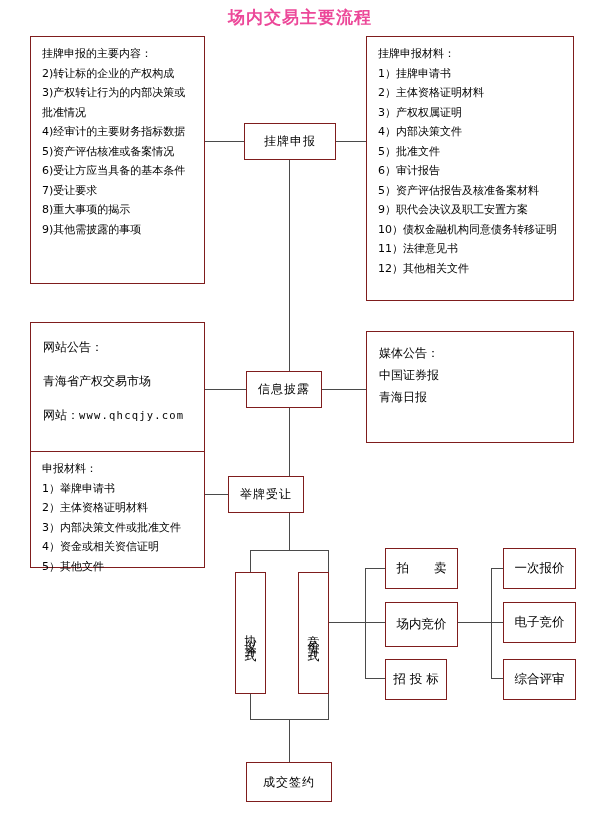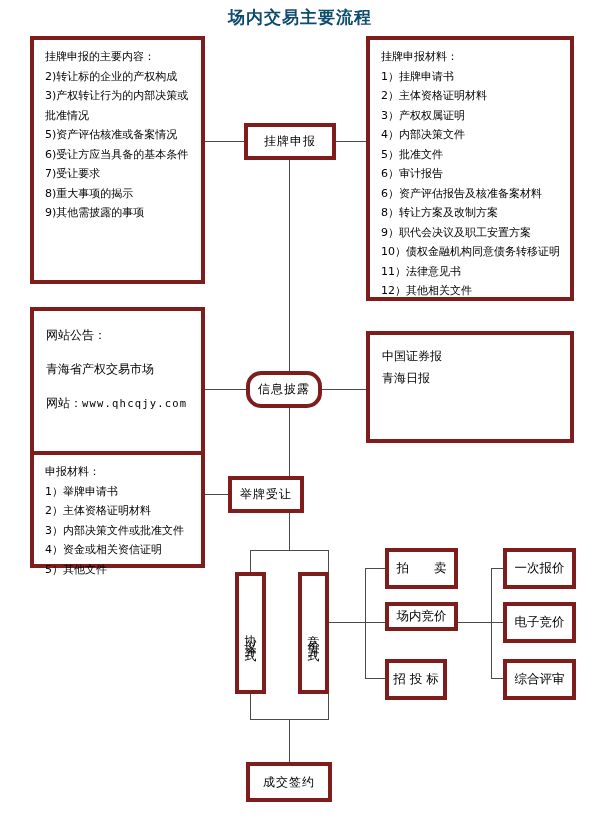--- a/index.html
+++ b/index.html
@@ -19,26 +19,26 @@
   }
   .title {
     position: absolute;
     left: 0;
     top: 6px;
     width: 600px;
     text-align: center;
     font-size: 17px;
     font-weight: bold;
     letter-spacing: 1px;
-    color: #0c4a6e;
+    color: #ec4899;
     font-family: "DejaVu Serif", "Liberation Serif", serif;
   }
   .box {
     position: absolute;
-    border: 4px solid #7f1d1d;
+    border: 1px solid #7f1d1d;
     background: #ffffff;
     box-sizing: border-box;
     color: #000;
   }
   .listbox {
     padding: 7px 9px 7px 11px;
     font-size: 11px;
     line-height: 19.5px;
   }
   .listbox .ln {
@@ -134,63 +134,64 @@
   <div class="vline" style="left:491px; top:568px; height:110px;"></div>
   <div class="hline" style="left:491px; top:568px; width:12px;"></div>
   <div class="hline" style="left:491px; top:622px; width:12px;"></div>
   <div class="hline" style="left:491px; top:678px; width:12px;"></div>
 
   <div class="box listbox" style="left:30px; top:36px; width:175px; height:248px;">
     <div class="ln">挂牌申报的主要内容：</div>
     <div class="ln">2)转让标的企业的产权构成</div>
     <div class="ln">3)产权转让行为的内部决策或</div>
     <div class="ln">批准情况</div>
+    <div class="ln">4)经审计的主要财务指标数据</div>
     <div class="ln">5)资产评估核准或备案情况</div>
     <div class="ln">6)受让方应当具备的基本条件</div>
     <div class="ln">7)受让要求</div>
     <div class="ln">8)重大事项的揭示</div>
     <div class="ln">9)其他需披露的事项</div>
   </div>
 
   <div class="box listbox" style="left:366px; top:36px; width:208px; height:265px;">
     <div class="ln">挂牌申报材料：</div>
     <div class="ln">1）挂牌申请书</div>
     <div class="ln">2）主体资格证明材料</div>
     <div class="ln">3）产权权属证明</div>
     <div class="ln">4）内部决策文件</div>
     <div class="ln">5）批准文件</div>
     <div class="ln">6）审计报告</div>
-    <div class="ln">6）资产评估报告及核准备案材料</div>
-    <div class="ln">8）转让方案及改制方案</div>
+    <div class="ln">5）资产评估报告及核准备案材料</div>
     <div class="ln">9）职代会决议及职工安置方案</div>
     <div class="ln">10）债权金融机构同意债务转移证明</div>
     <div class="ln">11）法律意见书</div>
     <div class="ln">12）其他相关文件</div>
   </div>
 
   <div class="box procbox" style="left:244px; top:123px; width:92px; height:37px;">
     <span>挂牌申报</span>
   </div>
 
-  <div class="box noticebox" style="left:30px; top:307px; width:175px; height:163px;">
+  <div class="box noticebox" style="left:30px; top:322px; width:175px; height:163px;">
     <div>网站公告：</div>
     <div style="height:6px;"></div>
     <div>青海省产权交易市场</div>
     <div style="height:6px;"></div>
     <div>
       <span>网站：</span><span class="mono">www.qhcqjy.com</span>
     </div>
   </div>
 
   <div class="box noticebox" style="left:366px; top:331px; width:208px; height:112px;">
+    <div class="tight">媒体公告：</div>
     <div class="tight">中国证券报</div>
     <div class="tight">青海日报</div>
   </div>
 
-  <div class="box procbox" style="left:246px; top:371px; width:76px; height:37px;border-radius:15px;">
+  <div class="box procbox" style="left:246px; top:371px; width:76px; height:37px;">
     <span>信息披露</span>
   </div>
 
   <div class="box listbox" style="left:30px; top:451px; width:175px; height:117px;">
     <div class="ln">申报材料：</div>
     <div class="ln">1）举牌申请书</div>
     <div class="ln">2）主体资格证明材料</div>
     <div class="ln">3）内部决策文件或批准文件</div>
     <div class="ln">4）资金或相关资信证明</div>
     <div class="ln">5）其他文件</div>
@@ -204,21 +205,21 @@
     <span>协议方式</span>
   </div>
 
   <div class="box vbox" style="left:298px; top:572px; width:31px; height:122px;">
     <span>竞价方式</span>
   </div>
 
   <div class="box optbox" style="left:385px; top:548px; width:73px; height:41px;">
     <span>拍　　卖</span>
   </div>
-  <div class="box optbox" style="left:385px; top:602px; width:73px; height:29px;">
+  <div class="box optbox" style="left:385px; top:602px; width:73px; height:45px;">
     <span>场内竞价</span>
   </div>
   <div class="box optbox" style="left:385px; top:659px; width:62px; height:41px;">
     <span>招 投 标</span>
   </div>
 
   <div class="box optbox" style="left:503px; top:602px; width:73px; height:41px;">
     <span>电子竞价</span>
   </div>
   <div class="box optbox" style="left:503px; top:548px; width:73px; height:41px;">

